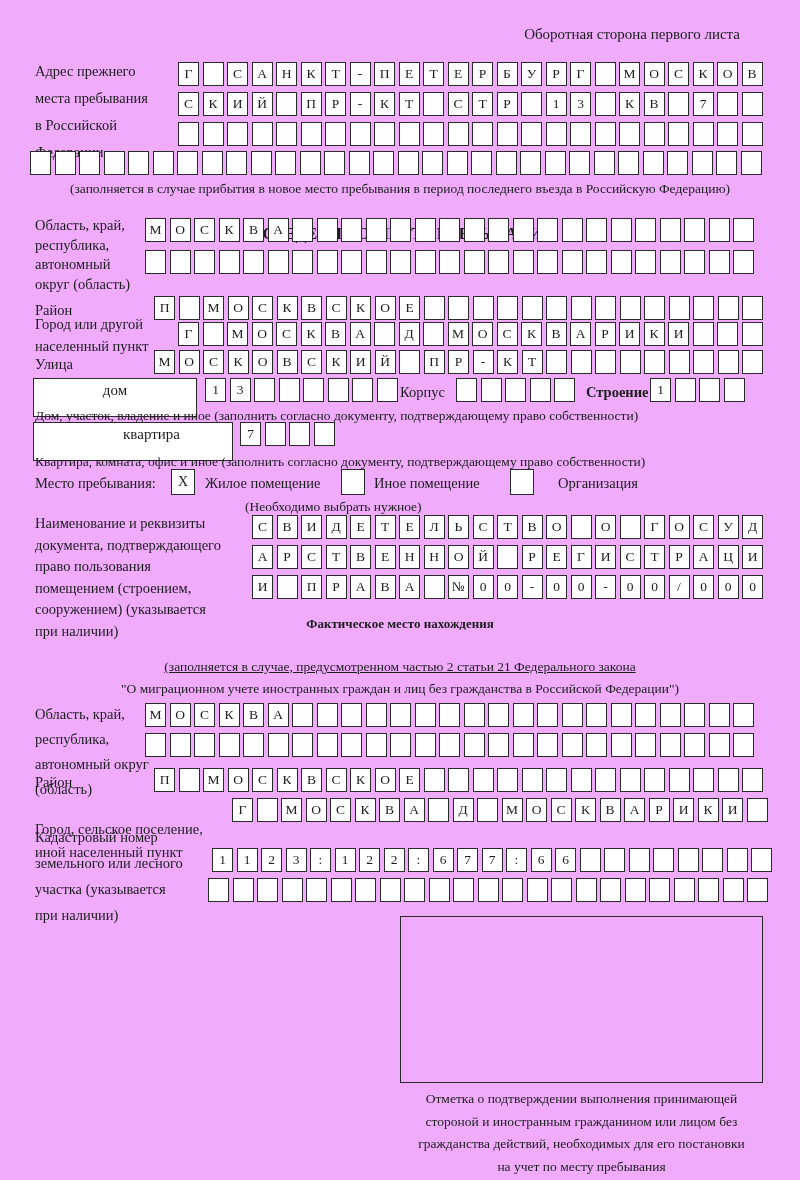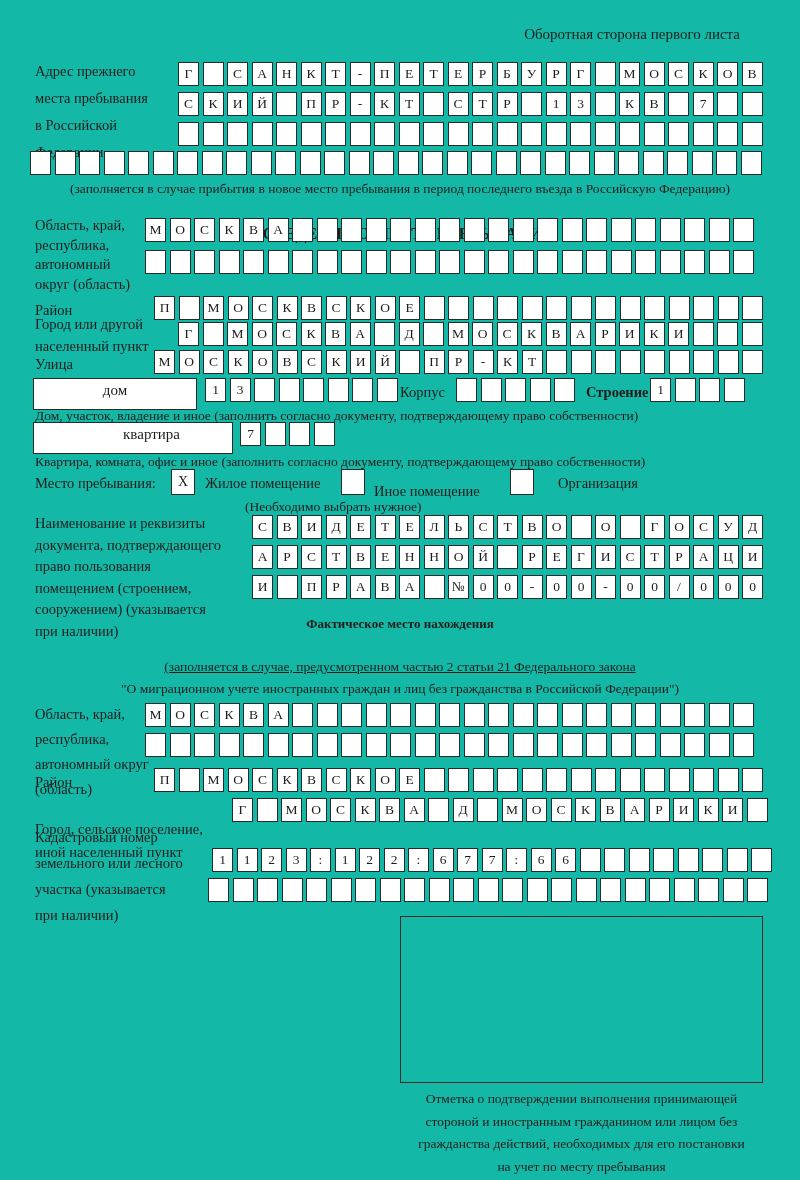--- a/index.html
+++ b/index.html
@@ -1,28 +1,28 @@
 <!DOCTYPE html>
 <html><head>
 <meta charset="utf-8">
 <style>
   html,body{margin:0;padding:0;background:#fff;}
   #page{
-    position:relative;width:800px;height:1180px;background:#14b8a6;
+    position:relative;width:800px;height:1180px;background:#f0abfc;
     font-family:"Liberation Serif","DejaVu Serif",serif;color:#1c1c1c;overflow:hidden;
   }
   .abs{position:absolute;}
   .lbl{font-size:14.5px;white-space:pre-line;line-height:25px;}
   .cellrow{display:flex;gap:3.5px;}
   .cell{
     box-sizing:border-box;width:21px;height:24px;border:1.6px solid #2a2a2a;
     font-size:13.5px;line-height:21px;text-align:center;flex:0 0 auto;background:#fff;
   }
   .bigbox{
-    box-sizing:border-box;border:1.6px solid #2a2a2a;height:32px;
+    box-sizing:border-box;border:1.6px solid #2a2a2a;height:39px;
     text-align:center;font-size:15px;line-height:23px;background:#fff;
   }
   .checkbox{width:24px;height:26px;line-height:23px;font-size:14px;}
   .note{font-size:13.5px;line-height:21px;}
   .center{left:0;width:800px;text-align:center;}
   .title{font-weight:bold;font-size:16px;}
   .pre{white-space:pre-line;}
 </style>
 </head>
 <body>
@@ -329,21 +329,21 @@
       <div class="cell"></div>
       <div class="cell"></div>
       <div class="cell"></div>
     </div>
   <div class="abs note" style="left:35px;top:451px;">Квартира, комната, офис и иное (заполнить согласно документу, подтверждающему право собственности)</div>
 
   <div class="abs lbl" style="left:35px;top:471px;">Место пребывания:</div>
   <div class="abs cell checkbox" style="left:171px;top:469px;">X</div>
   <div class="abs lbl" style="left:205px;top:471px;">Жилое помещение</div>
   <div class="abs cell checkbox" style="left:341px;top:469px;"></div>
-  <div class="abs lbl" style="left:374px;top:471px;margin-top:8px;">Иное помещение</div>
+  <div class="abs lbl" style="left:374px;top:471px;">Иное помещение</div>
   <div class="abs cell checkbox" style="left:510px;top:469px;"></div>
   <div class="abs lbl" style="left:558px;top:471px;">Организация</div>
   <div class="abs note" style="left:245px;top:496px;">(Необходимо выбрать нужное)</div>
 
   <div class="abs lbl" style="left:35px;top:513px;line-height:21.5px;">Наименование и реквизиты
 документа, подтверждающего
 право пользования
 помещением (строением,
 сооружением) (указывается
 при наличии)</div>

